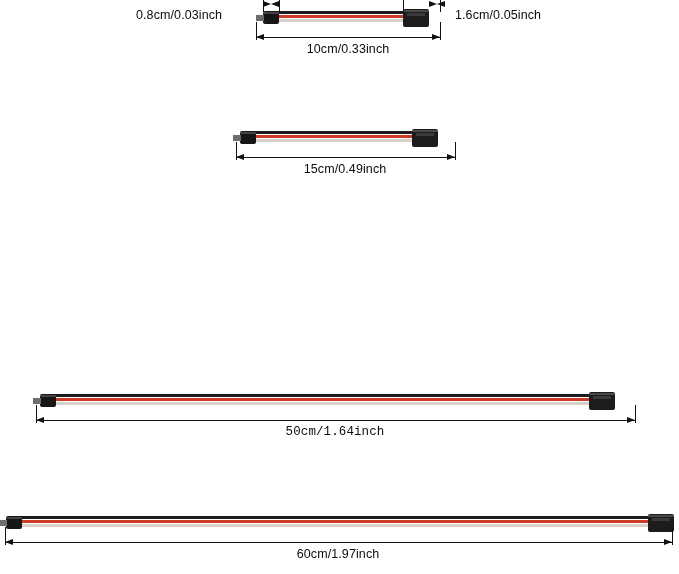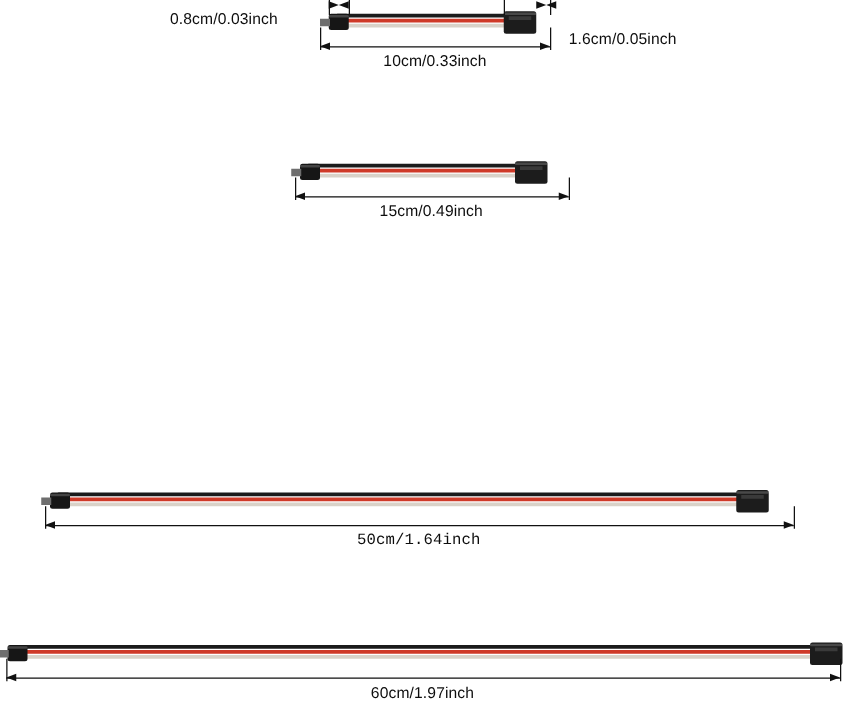--- a/index.html
+++ b/index.html
@@ -68,21 +68,21 @@
     <div class="tick" style="left:263px;top:0px;height:12px;"></div>
     <div class="tick" style="left:279px;top:0px;height:12px;"></div>
     <div class="arrowR" style="left:263px;top:1px;"></div>
     <div class="arrowL" style="left:271px;top:1px;"></div>
     <div class="label" style="left:136px;top:8px;">0.8cm/0.03inch</div>
 
     <div class="tick" style="left:403px;top:0px;height:12px;"></div>
     <div class="tick" style="left:440px;top:0px;height:12px;"></div>
     <div class="arrowR" style="left:429px;top:1px;"></div>
     <div class="arrowL" style="left:437px;top:1px;"></div>
-    <div class="label" style="left:455px;top:24px;">1.6cm/0.05inch</div>
+    <div class="label" style="left:455px;top:8px;">1.6cm/0.05inch</div>
 
     <div class="tick" style="left:256px;top:22px;height:18px;"></div>
     <div class="tick" style="left:440px;top:22px;height:18px;"></div>
     <div class="dim" style="left:256px;top:37px;width:184px;"></div>
     <div class="arrowL" style="left:256px;top:33.5px;"></div>
     <div class="arrowR" style="left:432px;top:33.5px;"></div>
     <div class="label center" style="left:348px;top:42px;">10cm/0.33inch</div>
   </div>
 
   <div class="row" style="left:0;top:120px;width:679px;height:70px;">

